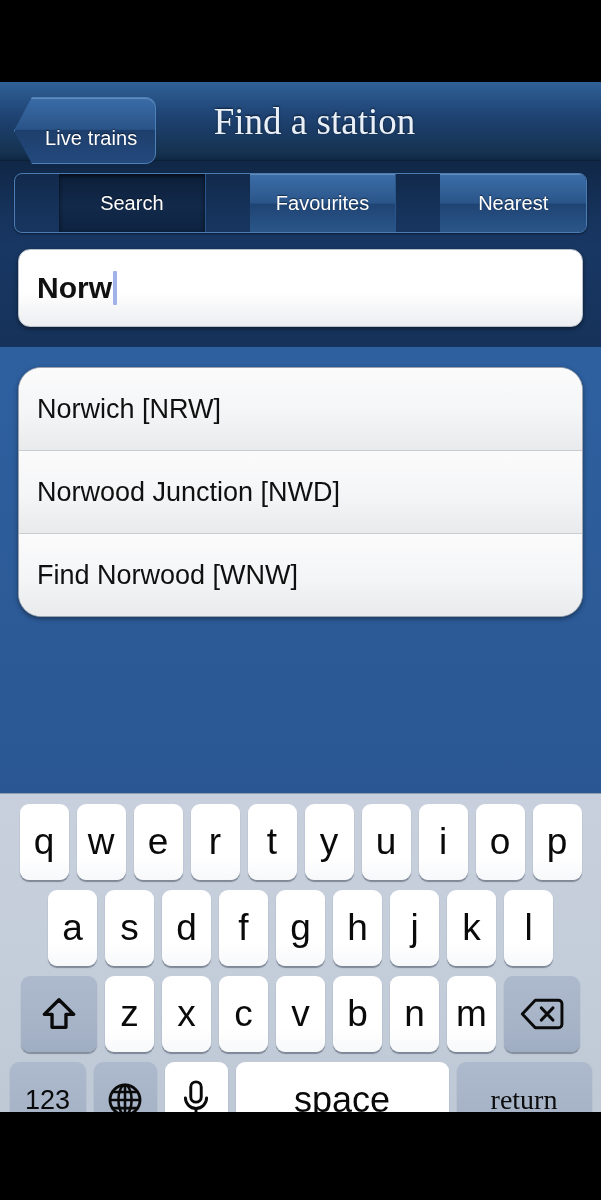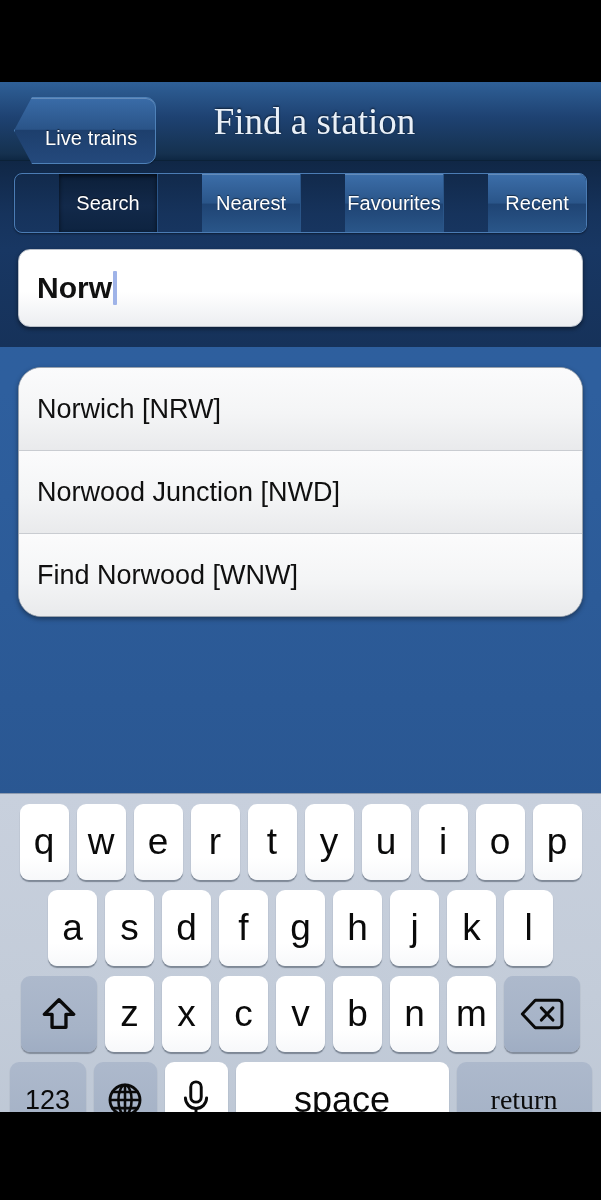--- a/index.html
+++ b/index.html
@@ -160,27 +160,24 @@
     </div>
     <div id="nav-title">Find a station</div>
   </div>
 
   <div id="tabbar-wrap">
     <div id="tabbar">
       <div class="tab selected">
         <span>Search</span>
       </div>
       <div class="tab">
+        <span>Favourites</span>
+      </div>
+      <div class="tab">
         <span>Nearest</span>
-      </div>
-      <div class="tab">
-        <span>Favourites</span>
-      </div>
-      <div class="tab">
-        <span>Recent</span>
       </div>
     </div>
   </div>
 
   <div id="search-wrap">
     <div id="search-field">
       <span id="search-value">Norw</span>
         <span id="caret"></span>
     </div>
   </div>

